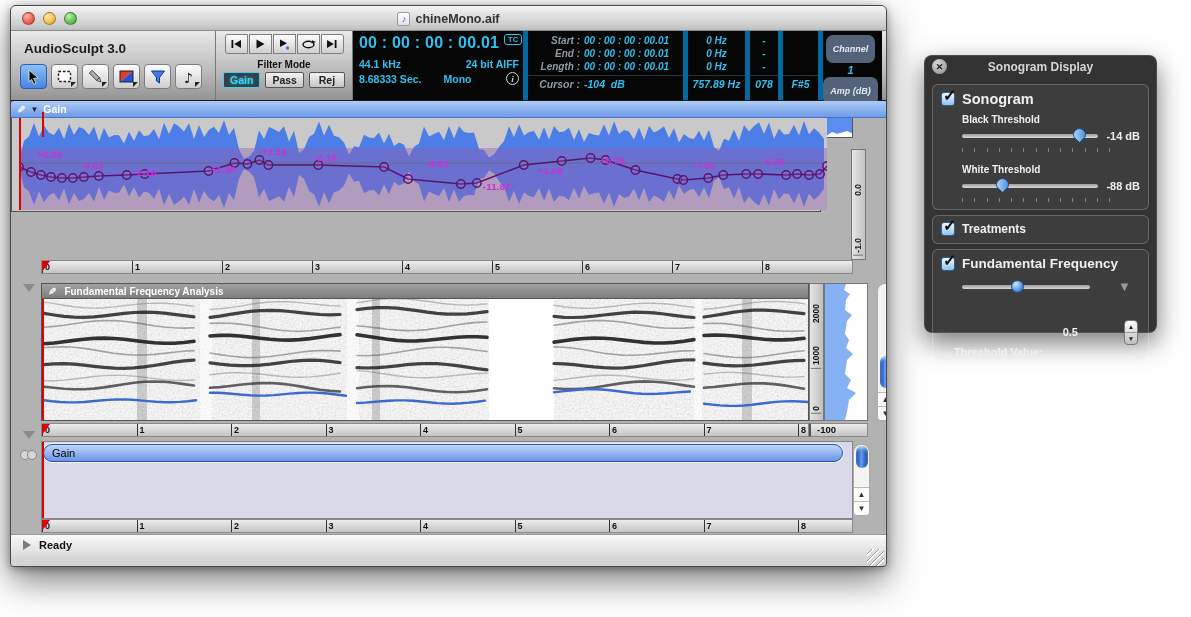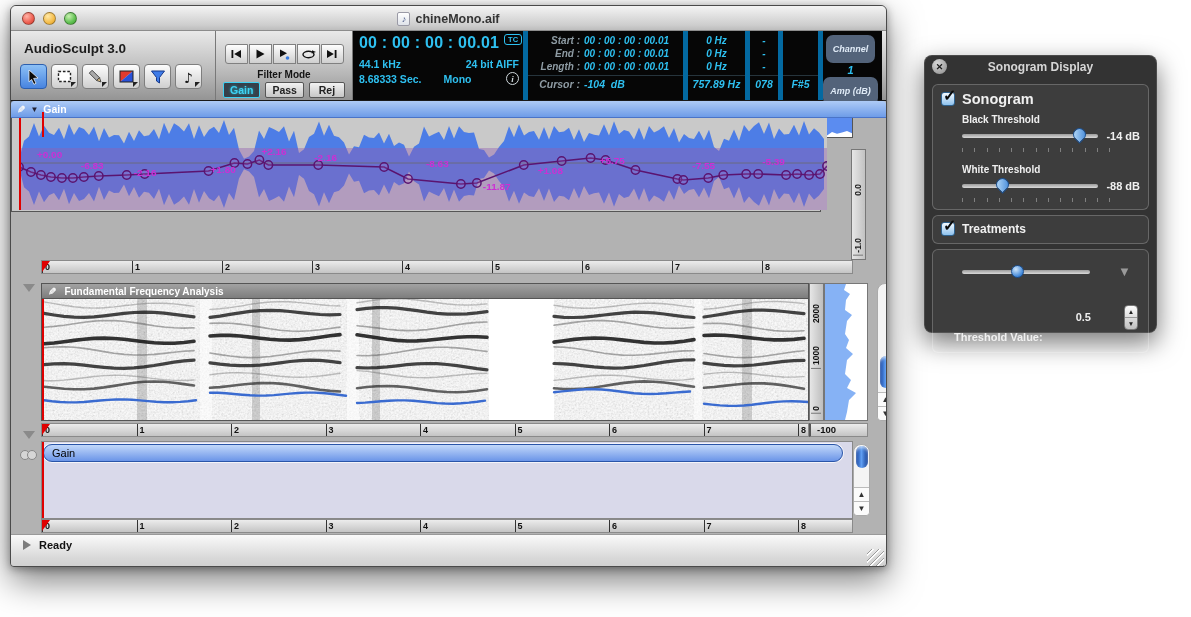--- a/index.html
+++ b/index.html
@@ -27,21 +27,21 @@
   .toolbar { position:relative; height:70px; background:linear-gradient(#e9e9e9,#b9b9b9 60%,#949494);
     border-bottom:1px solid #1a1a1a; display:flex; }
   .tb-left { width:205px; border-right:1px solid #787878; padding-top:4px; }
   .app-name { font-size:13.5px; font-weight:bold; color:#1c1c1c; padding:6px 0 4px 13px; }
   .tools { display:flex; gap:4px; margin:4px 0 0 9px; }
   .toolbtn { position:relative; width:27px; height:25px; border:1px solid #7e7e7e; border-radius:4px;
     background:linear-gradient(#fdfdfd,#cfcfcf); display:flex; align-items:center; justify-content:center; }
   .toolbtn.sel { background:linear-gradient(#8cc0f6,#4884e0); border-color:#2d5fae; }
   .toolbtn.menu::after { content:""; position:absolute; right:1px; bottom:1px;
     border-top:5px solid #222; border-left:5px solid transparent; transform:rotate(-90deg); }
-  .tb-mid { width:137px; border-right:1px solid #787878; padding-top:13px; text-align:center; }
+  .tb-mid { width:137px; border-right:1px solid #787878; padding-top:3px; text-align:center; }
   .transport { display:inline-flex; gap:1px; }
   .tpbtn { width:23px; height:20px; border:1px solid #808080; background:linear-gradient(#fefefe,#cfcfcf);
     display:flex; align-items:center; justify-content:center; }
   .tpbtn:first-child { border-radius:3px 0 0 3px; } .tpbtn:last-child { border-radius:0 3px 3px 0; }
   .fm-label { font-size:10px; font-weight:bold; color:#141414; margin-top:5px; }
   .fm-buttons { display:flex; justify-content:center; gap:5px; margin-top:2px; }
   .fmbtn { min-width:36px; padding:1px 6px; font-size:10.5px; font-weight:bold; color:#222;
     background:linear-gradient(#f2f2f2,#c6c6c6); border:1px solid #565656; border-radius:2px; }
   .fmbtn.sel { background:#36404a; color:#3fd2f4; border:1px solid #3fd2f4; text-shadow:0 0 3px #2ab; }
 
@@ -171,21 +171,21 @@
   .sl-ball { position:absolute; top:-5px; width:13px; height:13px; margin-left:-6px; border-radius:50%;
     background:radial-gradient(circle at 35% 30%, #cfe6fb, #3f86d8 70%, #1c4f8e); border:1px solid #1c4f8e; }
   .sl-value { font-size:11px; font-weight:bold; white-space:nowrap; }
   .tickrow { display:flex; justify-content:space-between; width:148px; margin:6px 0 0 21px; }
   .tickrow i { width:1px; height:4px; background:#808080; }
   .ffsliderrow { display:flex; align-items:center; margin:8px 0 0 21px; gap:10px; }
   .ff-track { position:relative; width:128px; height:4px; border-radius:2px; background:linear-gradient(#9c9c9c,#d9d9d9); }
   .dd-caret { color:#9a9a9a; font-size:13px; margin-left:18px; }
   .threshrow { display:flex; align-items:center; margin:12px 0 2px 13px; gap:8px; }
   .thresh-lab { font-size:11px; font-weight:bold;margin-top:40px; }
-  .thresh-val { font-size:11px; font-weight:bold; margin-left:25px; }
+  .thresh-val { font-size:11px; font-weight:bold; margin-left:12px; }
   .stepper { margin-left:auto; margin-right:2px; width:14px; height:25px; border-radius:4px; border:1px solid #777;
     background:linear-gradient(#fdfdfd,#bfbfbf); display:flex; flex-direction:column; }
   .step { flex:1; display:flex; align-items:center; justify-content:center; font-size:6.5px; color:#222; }
   .step:first-child { border-bottom:1px solid #999; }
 </style>
 </head>
 <body>
 
 <div class="page">
 
@@ -672,20 +672,24 @@
     </div>
 
     <div class="pal-group">
       <div class="chkrow">
         <span class="chk checked"></span>
         <span class="chklab-md">Treatments</span>
       </div>
     </div>
 
     <div class="pal-group">
+      <div class="chkrow">
+        <span class="chk checked"></span>
+        <span class="chklab-ff">Fundamental Frequency</span>
+      </div>
       <div class="ffsliderrow">
         <div class="ff-track">
           <span class="sl-ball" style="left: 43%;"></span>
         </div>
         <span class="dd-caret">▼</span>
       </div>
       <div class="threshrow">
         <span class="thresh-lab">Threshold Value:</span>
         <span class="thresh-val">0.5</span>
         <span class="stepper">

